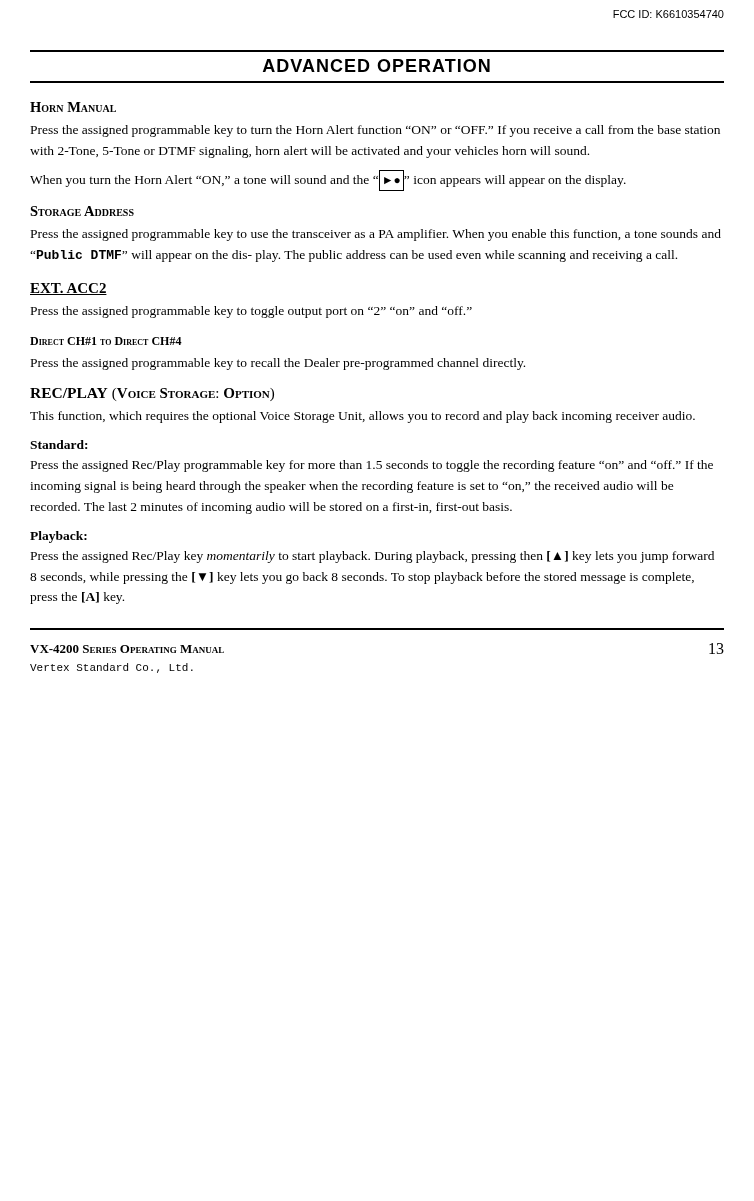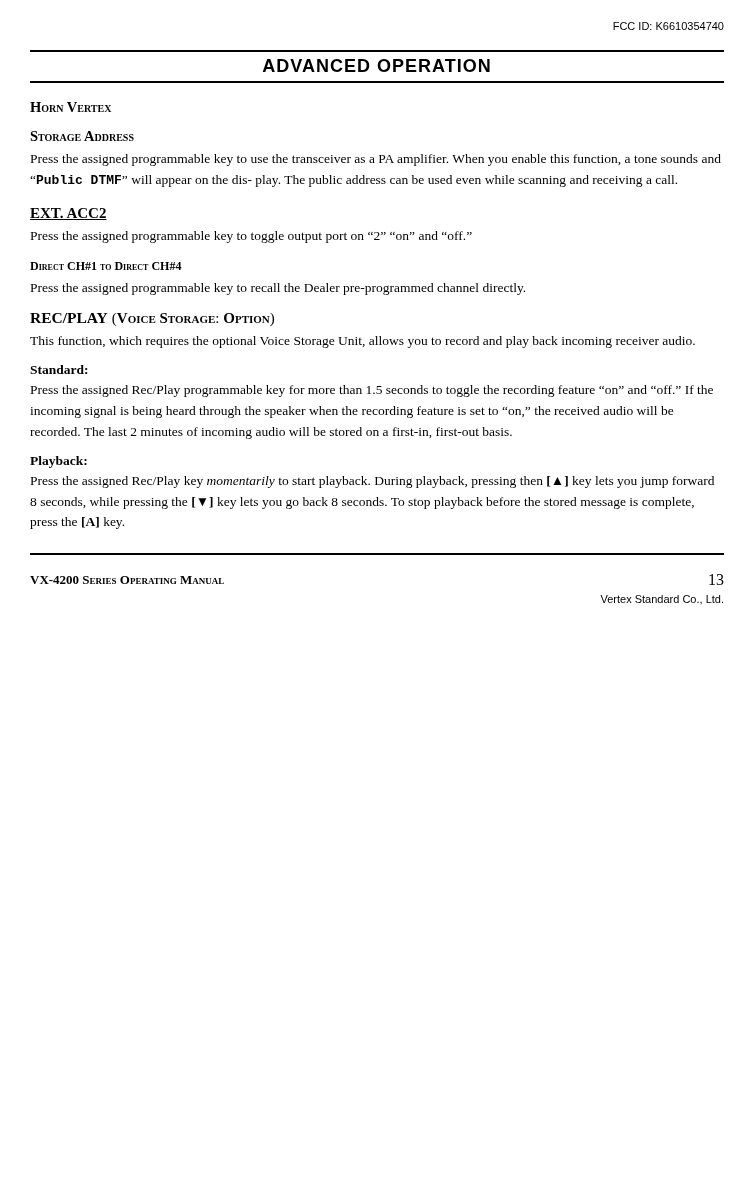--- a/index.html
+++ b/index.html
@@ -18,21 +18,21 @@
       position: relative;
     }
 
     .page-container {
       padding: 10px 30px 20px 30px;
       position: relative;
     }
 
     .fcc-id {
       position: absolute;
-      top: 20px;
+      top: 8px;
       right: 30px;
       font-size: 11px;
       font-family: Arial, sans-serif;
     }
 
     .page-title-section {
       border-top: 2.5px solid #000;
       border-bottom: 2.5px solid #000;
       text-align: center;
       padding: 4px 0;
@@ -90,40 +90,40 @@
       font-size: 13.5px;
       margin-top: 10px;
       margin-bottom: 2px;
     }
 
     .footer-line {
       border-top: 2px solid #000;
       display: flex;
       justify-content: space-between;
       align-items: center;
-      padding-top: 16px;
+      padding-top: 10px;
       margin-top: 20px;
     }
 
     .footer-left {
       font-size: 13px;
       font-weight: bold;
       font-variant: small-caps;
     }
 
     .footer-right-num {
       font-size: 16px;
       font-weight: normal;
     }
 
     .footer-bottom {
-      text-align: right;
+      text-align: left;
       font-size: 11px;
       margin-top: 4px;
-      font-family: Liberation Sans, sans-serif;
+      font-family: Liberation Mono, monospace;
     }
 
     .horn-icon {
       display: inline-block;
       font-size: 12px;
       border: 1px solid #000;
       padding: 0 2px;
       font-family: "Wingdings", "Symbol", Arial, sans-serif;
       vertical-align: middle;
     }
@@ -152,22 +152,31 @@
 <div class="page-container">
 
   <div class="fcc-id">FCC ID: K6610354740</div>
 
   <div class="page-title-section">
     <div class="page-title">Advanced Operation</div>
   </div>
 
   <div>
     <div class="section-heading-smallcaps">
-      Horn Vertex
-    </div>
+      Horn Manual
+    </div>
+    <p class="body-text">
+      Press the assigned programmable key to turn the Horn Alert function “ON” or “OFF.”
+      If you receive a call from the base station with 2-Tone, 5-Tone or DTMF signaling,
+      horn alert will be activated and your vehicles horn will sound.
+    </p>
+    <p class="body-text">
+      When you turn the Horn Alert “ON,” a tone will sound and the “<span class="horn-icon">►●</span>” icon appears
+      will appear on the display.
+    </p>
   </div>
 
   <div>
     <div class="section-heading-smallcaps">
       Storage Address
     </div>
     <p class="body-text">
       Press the assigned programmable key to use the transceiver as a PA amplifier. When
       you enable this function, a tone sounds and “<span class="bold-inline">Public DTMF</span>” will appear on the dis-
       play. The public address can be used even while scanning and receiving a call.

